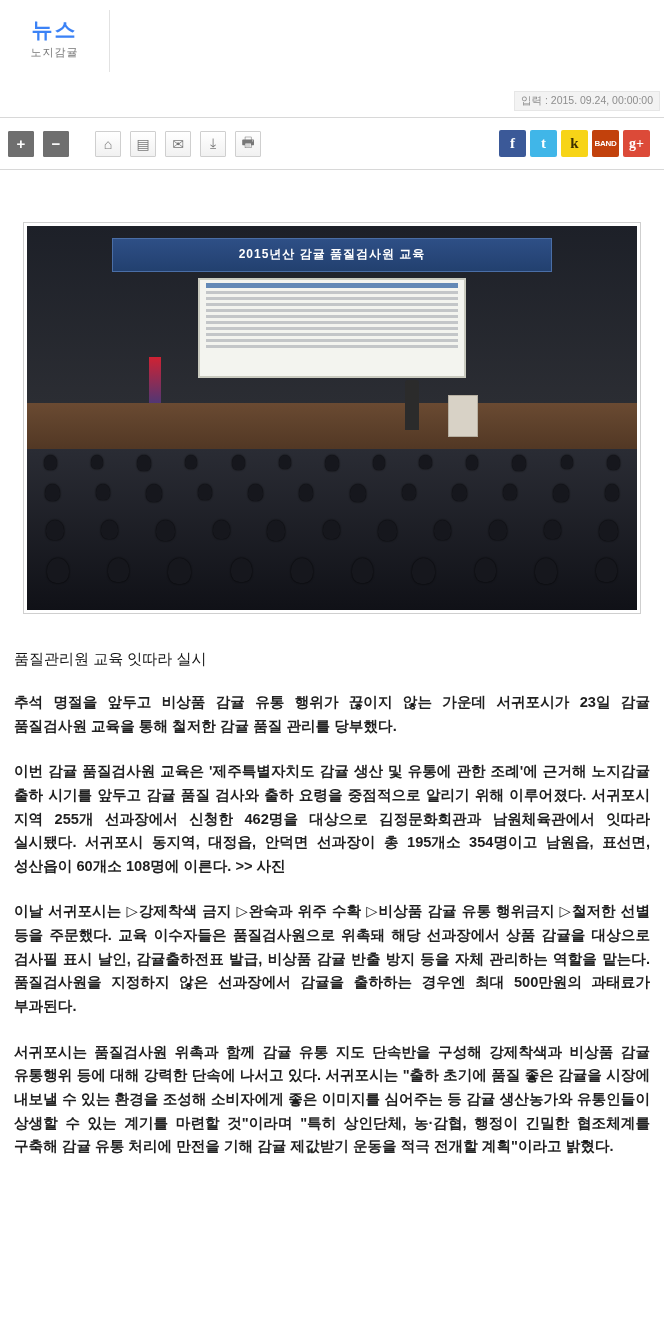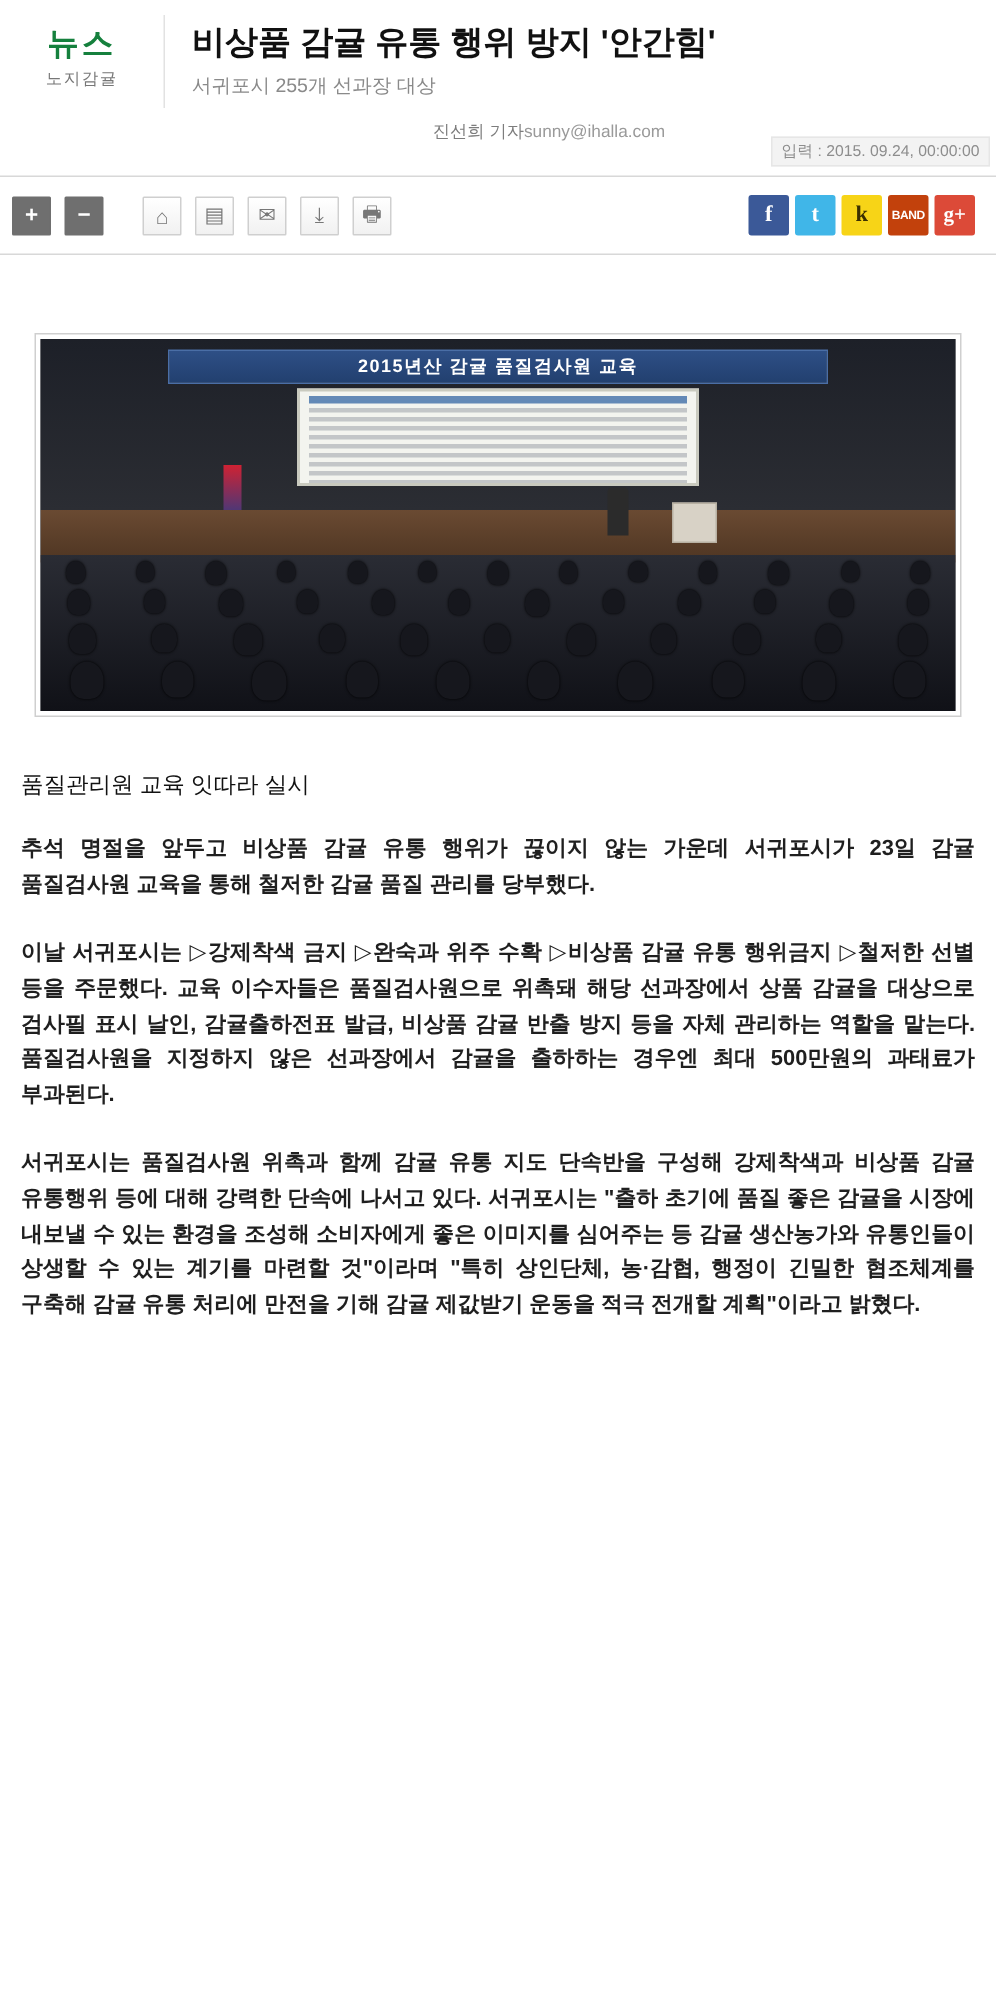--- a/index.html
+++ b/index.html
@@ -25,21 +25,21 @@
     width: 110px;
     text-align: center;
     padding-top: 8px;
     border-right: 1px solid #e2e2e2;
     min-height: 62px;
   }
   .brand-title {
     font-size: 21px;
     font-weight: bold;
     letter-spacing: 2px;
-    color: #15803d;
+    color: #3b82f6;
     line-height: 1.1;
   }
   .brand-sub {
     font-size: 11px;
     color: #777;
     margin-top: 4px;
     letter-spacing: 1px;
   }
   .headline-wrap {
     flex: 1;
@@ -129,21 +129,21 @@
   .article { padding: 0 8px; }
   .photo-wrap {
     margin: 52px auto 0 auto;
     width: 618px;
     border: 1px solid #cfcfcf;
     padding: 3px;
     background: #fff;
   }
   .photo {
     width: 100%;
-    height: 248px;
+    height: 384px;
     position: relative;
     overflow: hidden;
     background: #15161c;
   }
   
   .ph-backwall {
     position: absolute; left: 0; top: 0; width: 100%; height: 46%;
     background: linear-gradient(#1d2028, #2b2d33);
   }
   .ph-banner {
@@ -215,27 +215,20 @@
 </style>
 </head>
 <body>
 
 <div class="page">
 
   <div class="header">
     <div class="brand">
       <div class="brand-title">뉴스</div>
       <div class="brand-sub">노지감귤</div>
-    </div>
-    <div class="headline-wrap">
-      <h1 class="headline">비상품 감귤 유통 행위 방지 '안간힘'</h1>
-      <div class="subhead">서귀포시 255개 선과장 대상</div>
-      <div class="byline">
-        <span class="reporter">진선희 기자</span><span>sunny@ihalla.com</span>
-      </div>
     </div>
     <div class="pubdate">입력 : 2015. 09.24, 00:00:00</div>
   </div>
 
   <div class="toolbar">
     <div class="tool-left">
       <span class="tool-btn dark">+</span>
       <span class="tool-btn dark">−</span>
       <span class="tool-gap"></span>
       <span class="tool-btn">⌂</span>
@@ -331,18 +324,19 @@
               <span class="ph-head" style="width:22px;height:26px;"></span>
               <span class="ph-head" style="width:21px;height:24px;"></span>
           </div>
         </div>
       </div>
     </div>
 
     <h2 class="sec-title">품질관리원 교육 잇따라 실시</h2>
 
     <p class="para">추석 명절을 앞두고 비상품 감귤 유통 행위가 끊이지 않는 가운데 서귀포시가 23일 감귤 품질검사원 교육을 통해 철저한 감귤 품질 관리를 당부했다.</p>
+    <p class="para">이번 감귤 품질검사원 교육은 '제주특별자치도 감귤 생산 및 유통에 관한 조례'에 근거해 노지감귤 출하 시기를 앞두고 감귤 품질 검사와 출하 요령을 중점적으로 알리기 위해 이루어졌다. 서귀포시 지역 255개 선과장에서 신청한 462명을 대상으로 김정문화회관과 남원체육관에서 잇따라 실시됐다. 서귀포시 동지역, 대정읍, 안덕면 선과장이 총 195개소 354명이고 남원읍, 표선면, 성산읍이 60개소 108명에 이른다. &gt;&gt; 사진</p>
     <p class="para">이날 서귀포시는 ▷강제착색 금지 ▷완숙과 위주 수확 ▷비상품 감귤 유통 행위금지 ▷철저한 선별 등을 주문했다. 교육 이수자들은 품질검사원으로 위촉돼 해당 선과장에서 상품 감귤을 대상으로 검사필 표시 날인, 감귤출하전표 발급, 비상품 감귤 반출 방지 등을 자체 관리하는 역할을 맡는다. 품질검사원을 지정하지 않은 선과장에서 감귤을 출하하는 경우엔 최대 500만원의 과태료가 부과된다.</p>
     <p class="para">서귀포시는 품질검사원 위촉과 함께 감귤 유통 지도 단속반을 구성해 강제착색과 비상품 감귤 유통행위 등에 대해 강력한 단속에 나서고 있다. 서귀포시는 "출하 초기에 품질 좋은 감귤을 시장에 내보낼 수 있는 환경을 조성해 소비자에게 좋은 이미지를 심어주는 등 감귤 생산농가와 유통인들이 상생할 수 있는 계기를 마련할 것"이라며 "특히 상인단체, 농·감협, 행정이 긴밀한 협조체계를 구축해 감귤 유통 처리에 만전을 기해 감귤 제값받기 운동을 적극 전개할 계획"이라고 밝혔다.</p>
 
     <div class="bottom-space"></div>
   </div>
 </div>
 
 </body></html>

